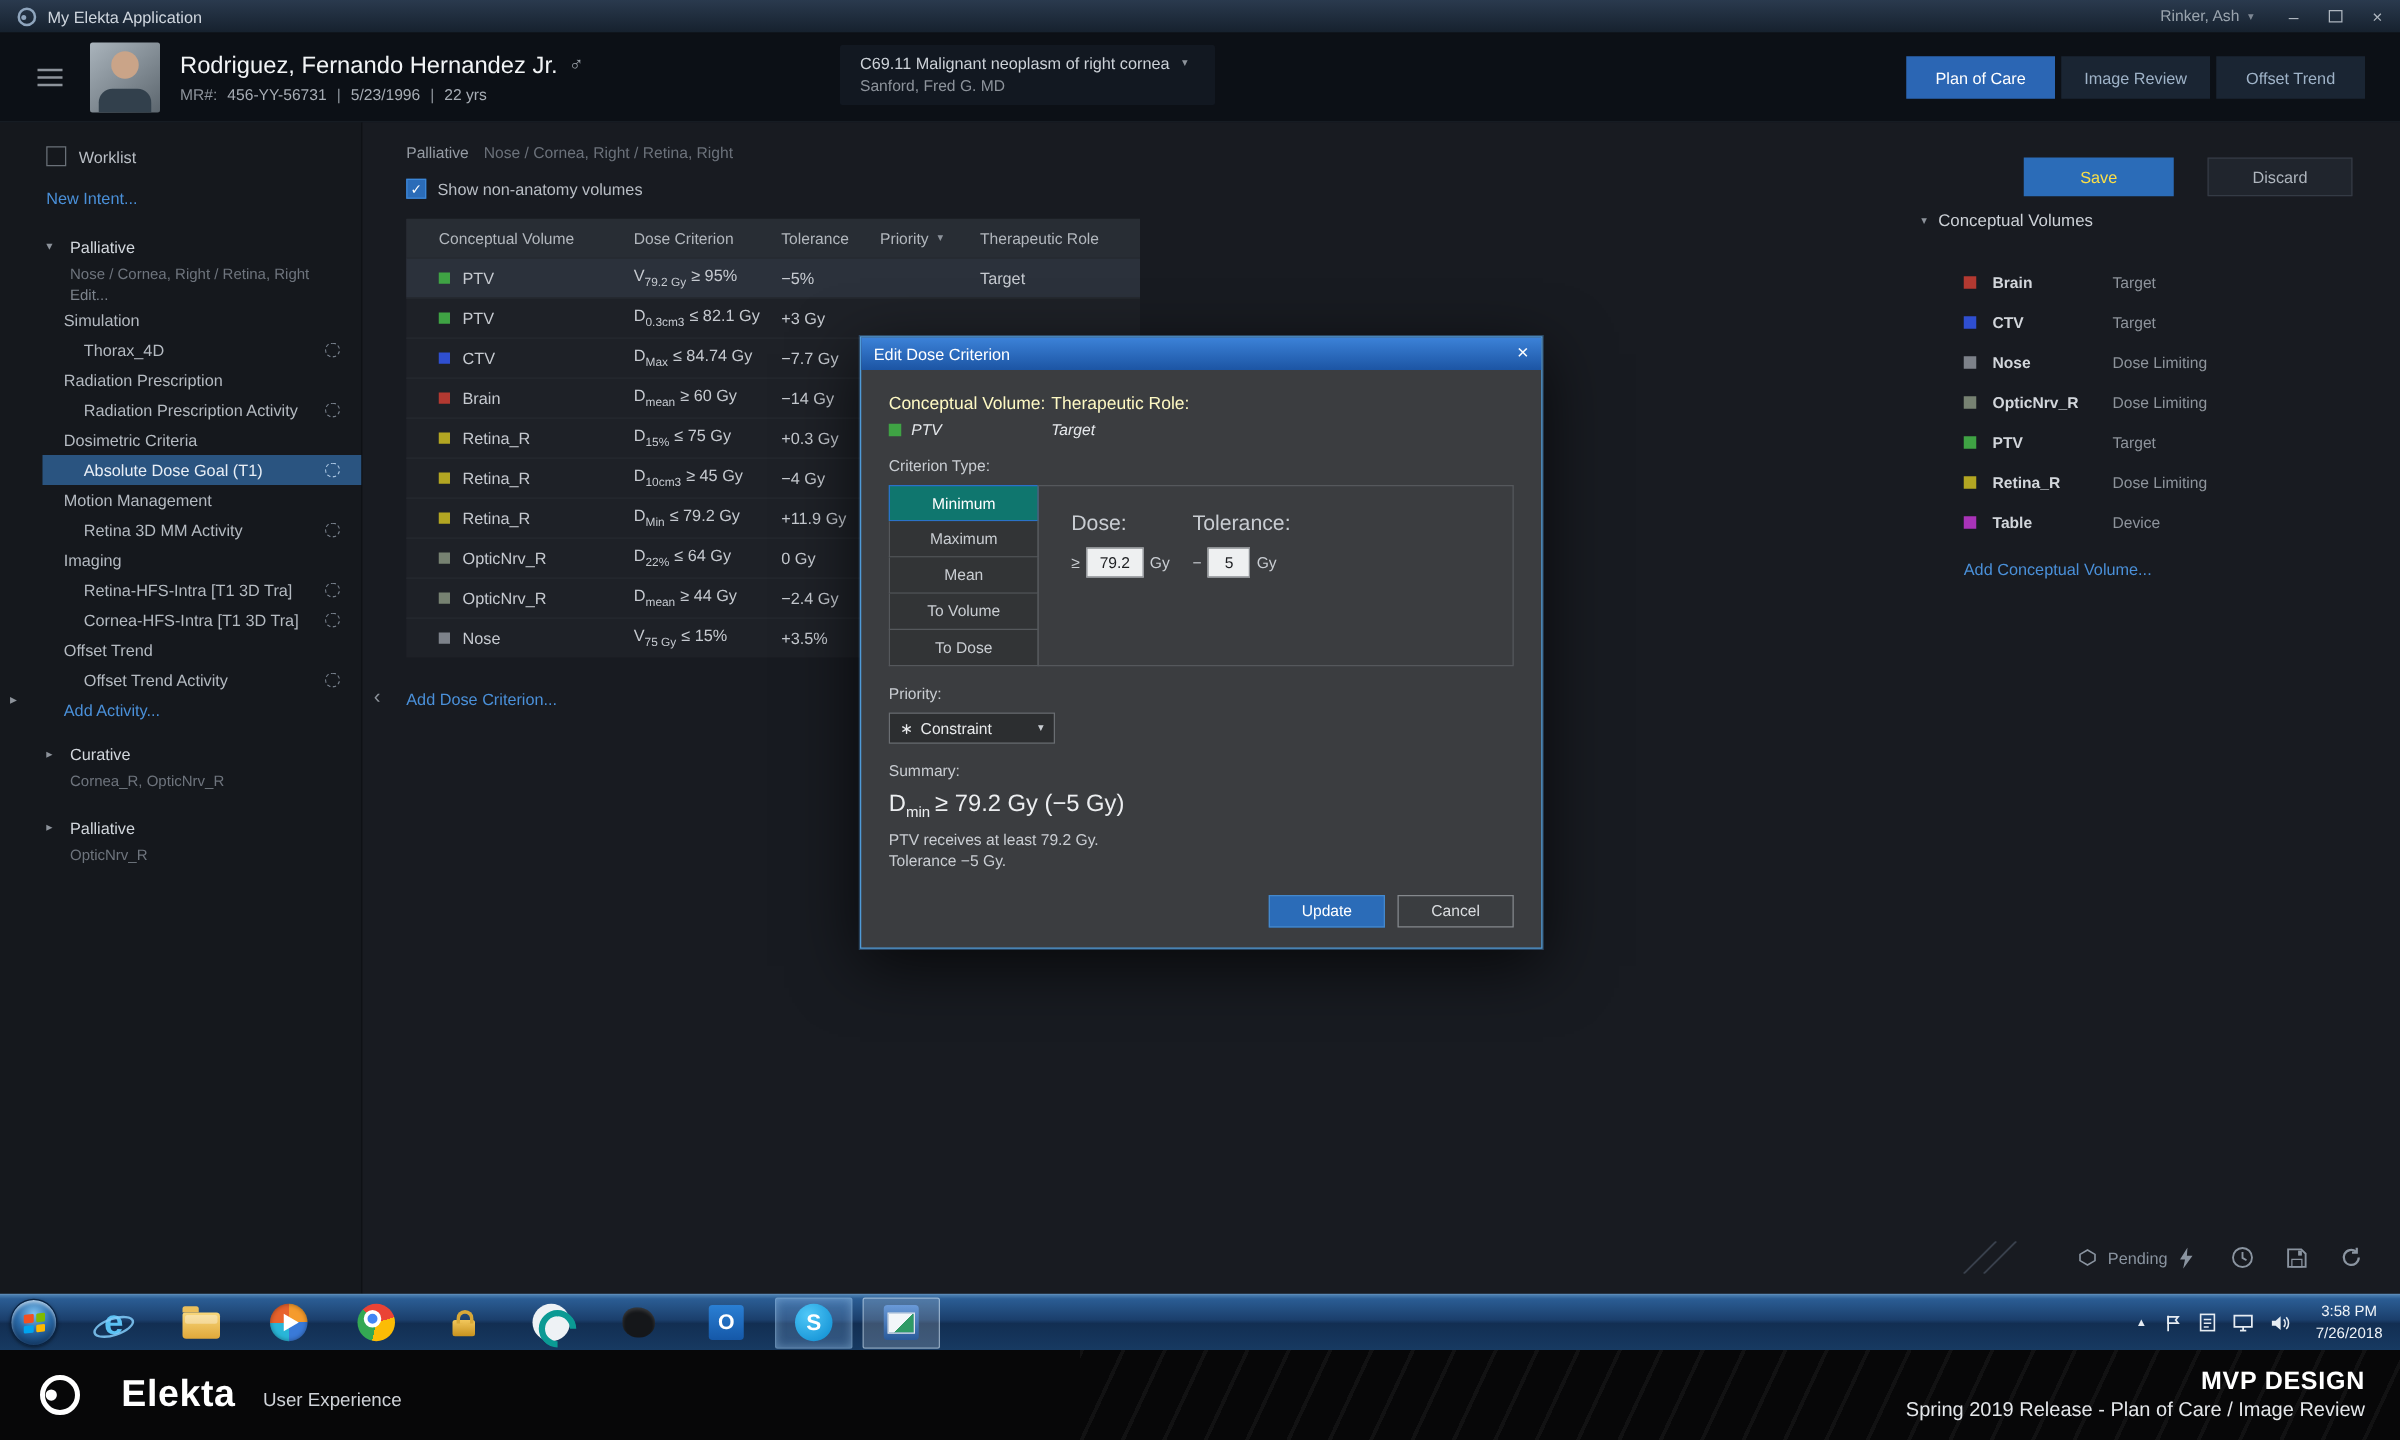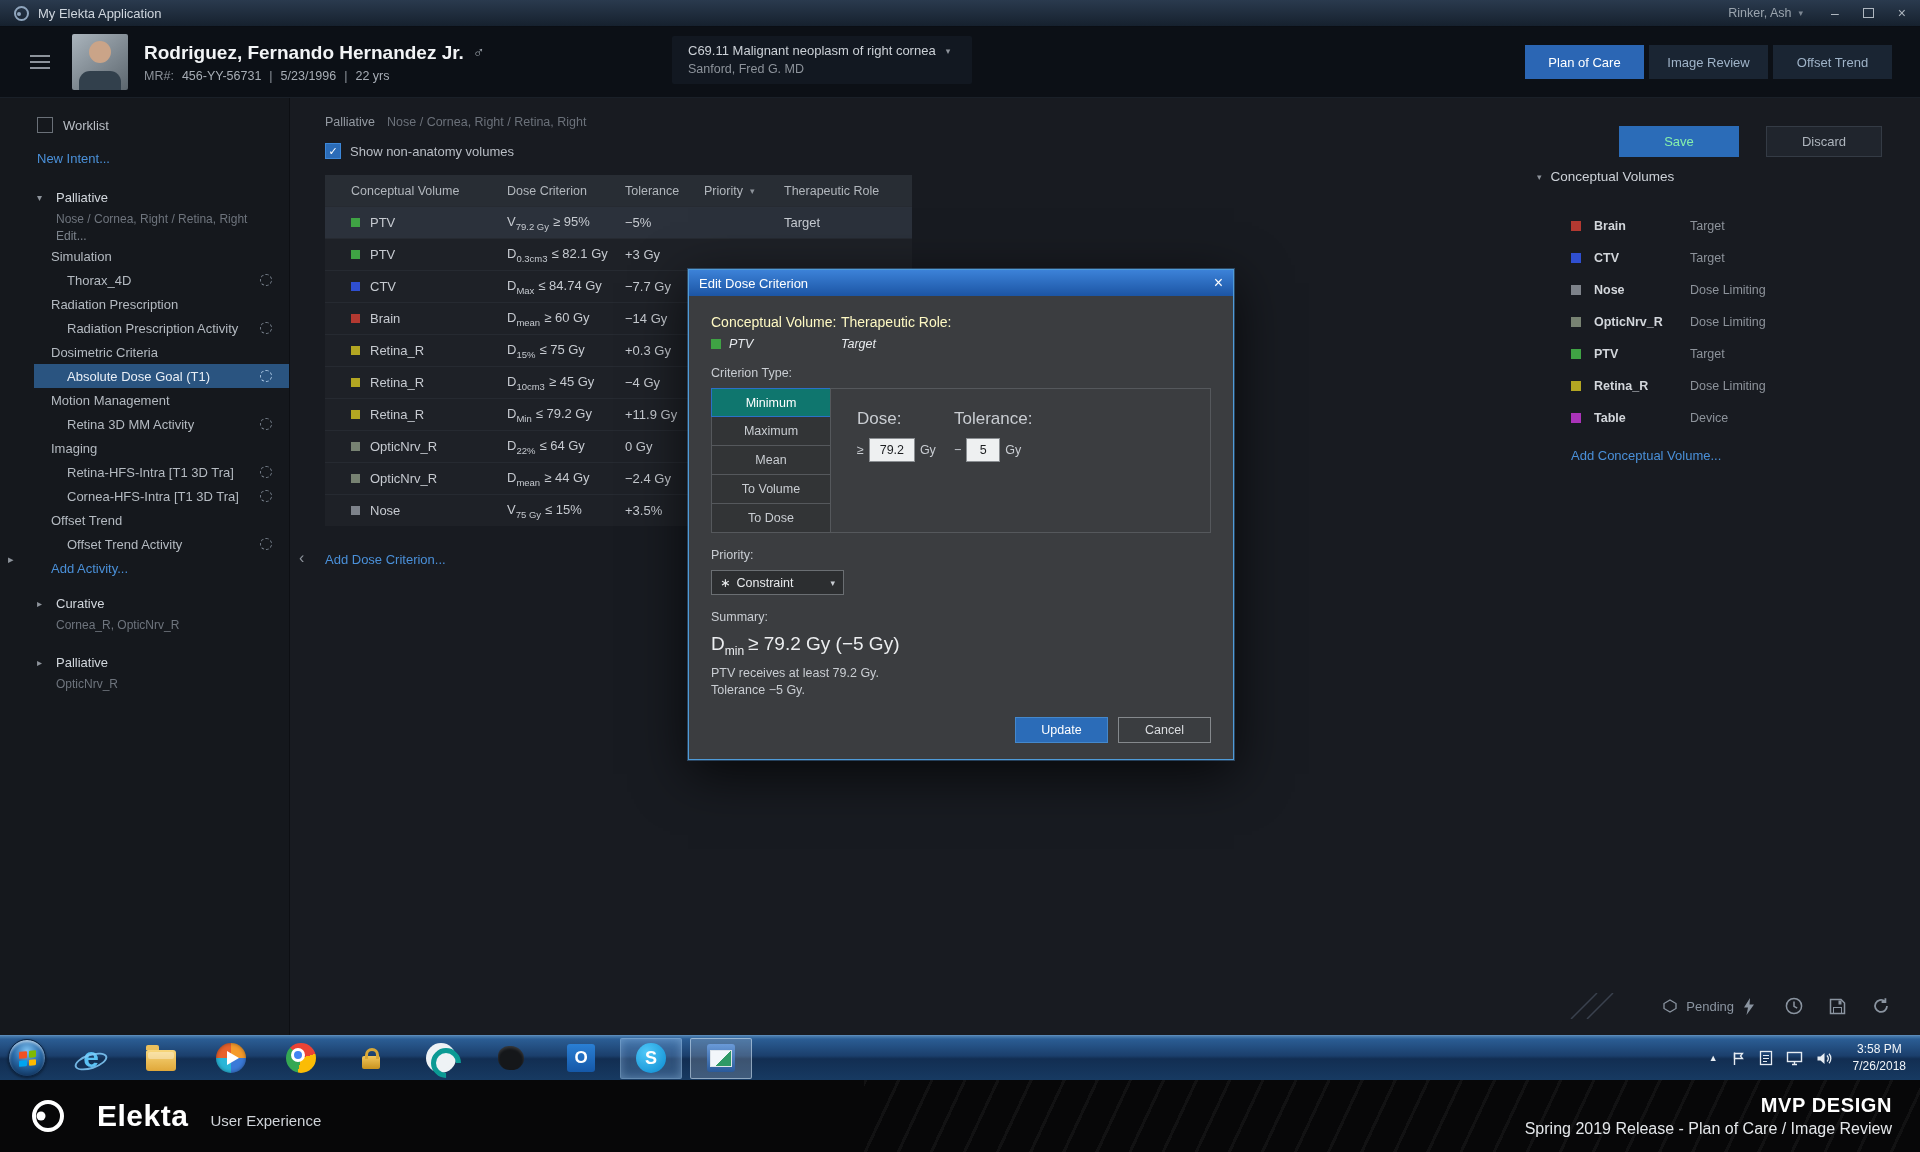--- a/index.html
+++ b/index.html
@@ -20,21 +20,21 @@
 
   
   .app-header{height:71px;background:#0c1016;display:flex;align-items:center;position:relative;border-bottom:1px solid #1a2028}
   .hamburger{width:20px;margin:0 22px 0 30px;cursor:pointer}
   .hamburger i{display:block;height:2px;background:#8d939b;margin:4px 0}
   .avatar{width:56px;height:56px;border-radius:2px;background:linear-gradient(140deg,#aab4bc,#5c666e);position:relative;overflow:hidden;flex-shrink:0}
   .avatar::before{content:"";position:absolute;top:7px;left:50%;transform:translateX(-50%);width:22px;height:22px;border-radius:50%;background:#caa488}
   .avatar::after{content:"";position:absolute;bottom:0;left:50%;transform:translateX(-50%);width:42px;height:19px;border-radius:11px 11px 0 0;background:#32404c}
   .patient-block{margin-left:16px}
   .patient-line1{display:flex;align-items:center;gap:9px}
-  .patient-name{font-size:19px;font-weight:bold;color:#f2f4f6}
+  .patient-name{font-size:19px;font-weight:normal;color:#f2f4f6}
   .gender{font-size:16px;color:#9aa1a9}
   .patient-line2{margin-top:5px;font-size:12.5px;color:#8d939b;display:flex;gap:8px;align-items:center}
   .patient-line2 .val{color:#a7adb5}
   .diagnosis-block{position:absolute;left:672px;top:9px;background:#121821;padding:7px 16px 8px;border-radius:2px;min-width:300px}
   .diag-line1{display:flex;align-items:center;gap:10px;font-size:13px;color:#ccd1d7;cursor:pointer}
   .diag-line1 .caret{font-size:9px;color:#8d939b}
   .diag-line2{margin-top:4px;font-size:12.5px;color:#8d939b}
   .header-nav{position:absolute;right:28px;top:50%;transform:translateY(-50%);display:flex;gap:5px}
   .nav-btn{width:119px;height:34px;display:flex;align-items:center;justify-content:center;font-size:13px;color:#9fb3c8;background:#1a2533;cursor:pointer}
   .nav-btn.active{background:#2b66b4;color:#fff}
@@ -62,21 +62,21 @@
   .gap10{height:10px}
   .gap16{height:16px}
   .sidebar-expander{position:absolute;left:8px;top:455px;color:#8d939b;font-size:11px;cursor:pointer}
 
   
   .content{flex:1;background:#181b21;padding:17px 0 0 35px;position:relative;display:flex;flex-direction:column}
   .breadcrumb{font-size:12.5px;color:#959ba3;display:flex;gap:12px}
   .breadcrumb .path{color:#6b717a}
   .page-title{margin-top:5px;font-size:13.5px;color:#c9ced4}
   .save-discard{position:absolute;top:28px;right:38px;display:flex;gap:27px}
-  .btn-save{width:120px;height:31px;background:#2b6cb8;color:#86efac;display:flex;align-items:center;justify-content:center;font-size:13px;cursor:pointer}
+  .btn-save{width:120px;height:31px;background:#2b6cb8;color:#fde047;display:flex;align-items:center;justify-content:center;font-size:13px;cursor:pointer}
   .btn-discard{width:116px;height:31px;background:#20252d;border:1px solid #343b45;color:#aeb5bd;display:flex;align-items:center;justify-content:center;font-size:13px;cursor:pointer}
   .body-row{display:flex;flex:1}
   .left-col{width:587px}
   .checkbox-row{margin-top:14px;display:flex;align-items:center;gap:9px;font-size:13px;color:#b9bec5}
   .cb-checked{width:16px;height:16px;background:#2b6cb8;border:1px solid #3c87d8;color:#fff;font-size:11px;display:flex;align-items:center;justify-content:center;cursor:pointer}
 
   
   .table{margin-top:16px;background:#1e2127}
   .tgrid{display:grid;grid-template-columns:182px 118px 79px 80px 128px;align-items:center}
   .thead{height:31px;background:#282d34;color:#b2b7bd;font-size:12.5px}

